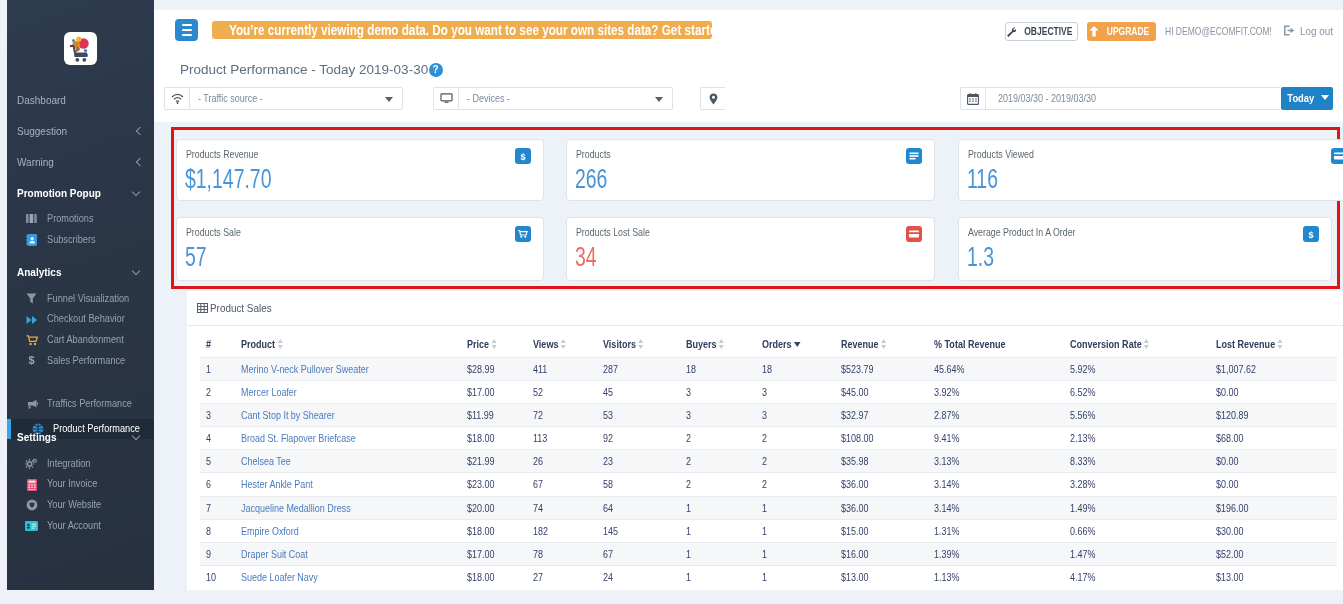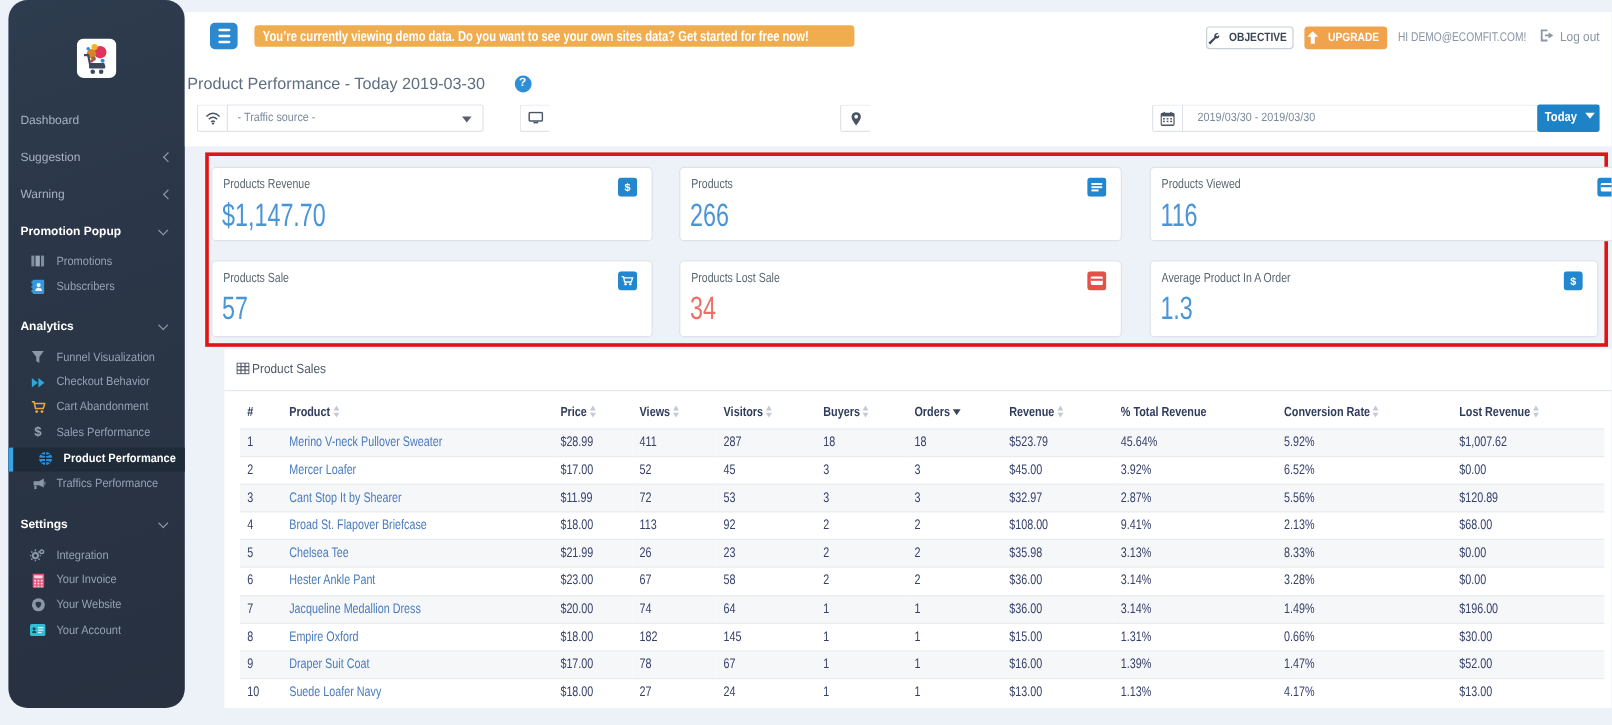--- a/index.html
+++ b/index.html
@@ -2,52 +2,52 @@
 <html><head><meta charset="utf-8">
 <style>
 * { margin:0; padding:0; box-sizing:border-box; }
 html,body { width:1343px; height:604px; overflow:hidden; background:#edf1f8;
   font-family:"Liberation Sans", sans-serif; position:relative; }
 .s { display:inline-block; transform:scaleX(0.78); transform-origin:0 50%; white-space:nowrap; }
 .sb { display:inline-block; transform:scaleX(0.85); transform-origin:50% 50%; white-space:nowrap; }
 
 
 #sidebar { position:absolute; left:7px; top:0; width:147px; height:590px;
-  background:linear-gradient(160deg,#2e3c4f 0%,#2a3546 45%,#273140 100%);border-radius:16px; }
+  background:linear-gradient(160deg,#2e3c4f 0%,#2a3546 45%,#273140 100%); }
 .logo { position:absolute; left:57px; top:32px; width:33px; height:33px; }
 .mtop { position:absolute; left:10px; height:13px; line-height:13px; font-size:10px;
   color:#a7b2c0; letter-spacing:0; width:133px; }
 .mbold { color:#ffffff; font-weight:bold; }
 .msub { position:absolute; left:0; width:147px; height:20px; line-height:20px; font-size:10px; color:#95a2b2; }
 .msub .mic { position:absolute; left:18px; top:50%; transform:translateY(-50%); width:13px; text-align:center; }
 .msub .mic svg { vertical-align:middle; }
 .msub .mlb { position:absolute; left:39.5px; top:0; display:inline-block; transform:scaleX(0.92); transform-origin:0 50%; white-space:nowrap; }
-.mact { background:#202b3a; color:#ffffff; font-weight:bold; border-left:4px solid #38a5e8; }
+.mact { background:#202b3a; color:#ffffff; font-weight:normal; border-left:4px solid #38a5e8;margin-top:46px; }
 .mact .mic { left:20px; }
 .mact .mlb { left:41.5px; }
 .chev { position:absolute; width:6px; height:6px; border-right:1.5px solid #8b98a8; border-bottom:1.5px solid #8b98a8; }
 .chl { transform:rotate(135deg); }
 .chd { transform:rotate(45deg); }
 
 
 #hdr { position:absolute; left:154px; top:10px; width:1189px; height:112px; background:#ffffff; }
 #hamb { position:absolute; left:21px; top:9px; width:23px; height:22px; background:#2c89d0; border-radius:4px; }
 #hamb i { position:absolute; left:6.5px; width:10px; height:1.6px; background:#fff; border-radius:1px; }
 #banner { position:absolute; left:58px; top:11px; width:500px; height:18px; background:#f0ad4e; border-radius:3px;
-  color:#fff; font-weight:bold; font-size:12px; line-height:18px; text-align:left; padding-left:7px; }
+  color:#fff; font-weight:bold; font-size:15px; line-height:18px; text-align:left; padding-left:17px; }
 #banner .sb { transform:scaleX(0.78); transform-origin:0 50%; }
 #objective { position:absolute; left:851px; top:12px; width:73px; height:19px; border:1px solid #c9cfd6; border-radius:3px;
   background:#fff; font-size:10px; font-weight:bold; color:#3c4653; display:flex; align-items:center; justify-content:center; white-space:nowrap; }
 #upgrade { position:absolute; left:933px; top:12px; width:69px; height:19px; border-radius:3px;
   background:#f0a24c; font-size:10px; font-weight:bold; color:#fff; display:flex; align-items:center; justify-content:center; white-space:nowrap; }
 #hidemo { position:absolute; left:1011px; top:12px; width:120px; height:19px; font-size:10.5px; color:#8a95a5; line-height:19px; }
 #hidemo .sb { transform:scaleX(0.81); }
 #logout { position:absolute; left:1129px; top:12px; height:19px; font-size:11px; color:#8a95a5; line-height:19px; }
 #logout .sb { transform:scaleX(0.9); }
-#title { position:absolute; left:2px; top:51px; font-size:13.5px; color:#5d6e80; height:18px; line-height:18px; }
+#title { position:absolute; left:26px; top:51px; font-size:13.5px; color:#5d6e80; height:18px; line-height:18px; }
 #title .s { transform:scaleX(1); }
 #help { position:absolute; left:274.5px; top:53px; width:14px; height:14px; border-radius:50%; background:#2d8fd8;
   color:#fff; font-size:10px; font-weight:bold; text-align:center; line-height:14px; }
 
 
 .fg { position:absolute; height:23px; display:flex; }
 .fgi { border:1px solid #dfe3e9; border-right:none; background:#fff; border-radius:2px 0 0 2px;
   display:flex; align-items:center; justify-content:center; height:23px; }
 .fgs { border:1px solid #dfe3e9; background:#fff; position:relative; height:23px; font-size:10px;
   color:#7b8a9a; line-height:21px; padding-left:8px; border-radius:0 2px 2px 0; }
@@ -260,20 +260,21 @@
     </div>
     <div class="fgs" style="width:214px"><span class="s">- Traffic source -</span><span class="caret"></span></div>
   </div>
 <div class="fg" style="left:433px;top:87px">
     <div class="fgi" style="width:25px">
       <svg width="13" height="11" viewBox="0 0 13 11">
         <rect x="1" y="0.8" width="11" height="7" rx="0.8" fill="none" stroke="#4a5562" stroke-width="1.2"></rect>
         <rect x="4.5" y="8.6" width="4" height="1.2" fill="#4a5562"></rect>
       </svg>
     </div>
+    <div class="fgs" style="width:215px"><span class="s">- Devices -</span><span class="caret"></span></div>
   </div>
 <div class="fg" style="left:700px;top:87px">
     <div class="fgi" style="width:25px">
       <svg width="9" height="12" viewBox="0 0 9 12">
         <path d="M4.5 0.5 C2 0.5 0.6 2.3 0.6 4.2 C0.6 6.8 4.5 11.4 4.5 11.4 C4.5 11.4 8.4 6.8 8.4 4.2 C8.4 2.3 7 0.5 4.5 0.5 Z M4.5 5.7 C3.6 5.7 3 5 3 4.2 C3 3.4 3.6 2.7 4.5 2.7 C5.4 2.7 6 3.4 6 4.2 C6 5 5.4 5.7 4.5 5.7 Z" fill="#4a5562"></path>
       </svg>
     </div>
   </div>
 <div class="fg" style="left:960px;top:87px">
     <div class="fgi" style="width:25px">

